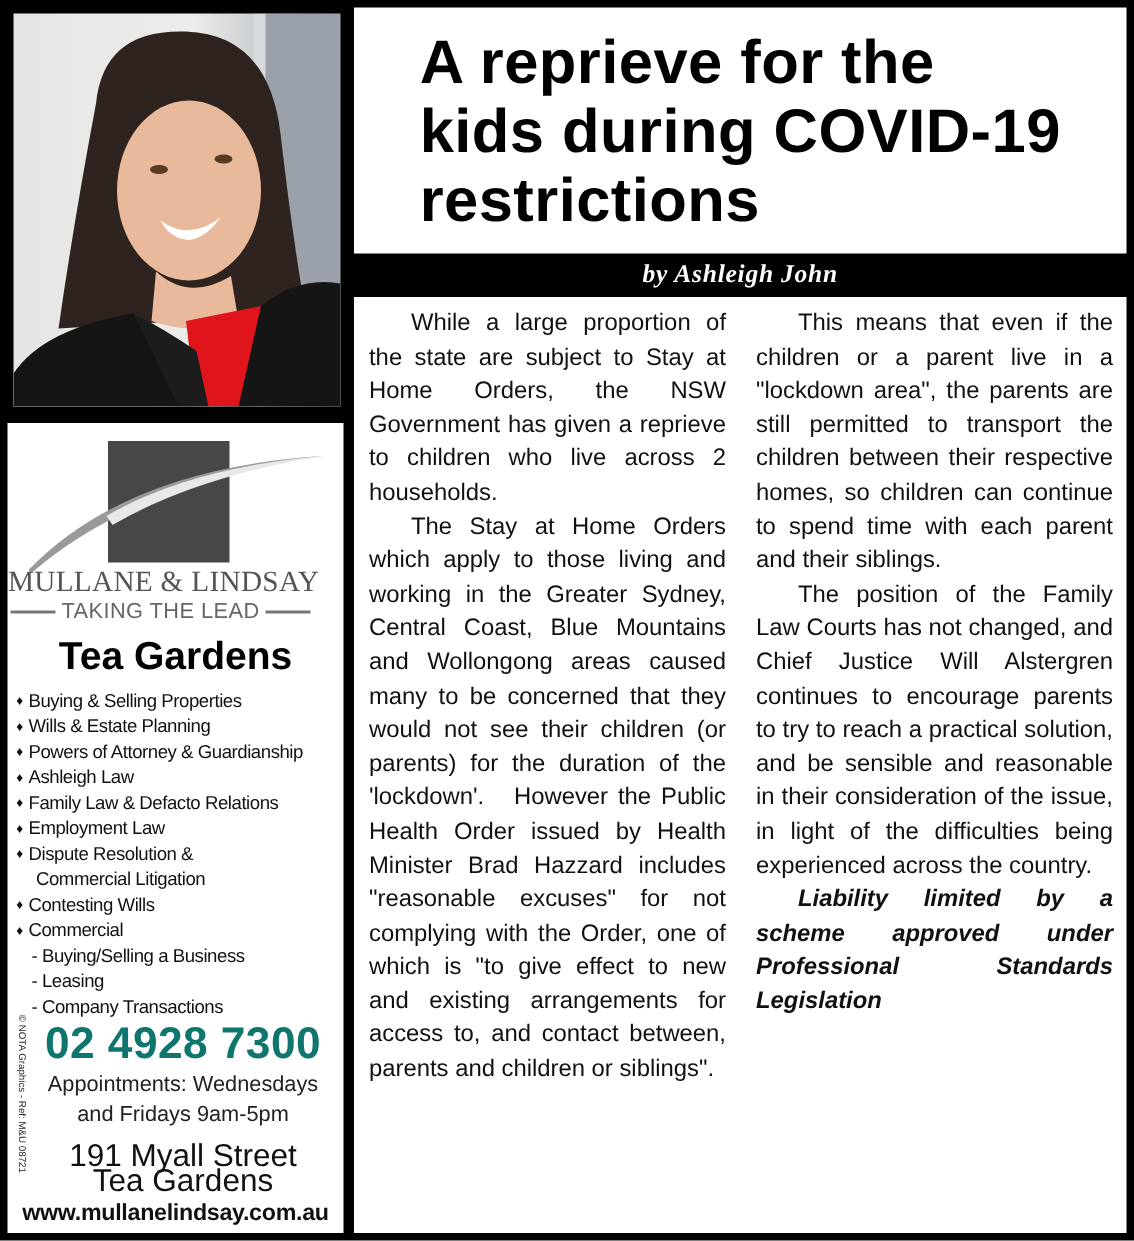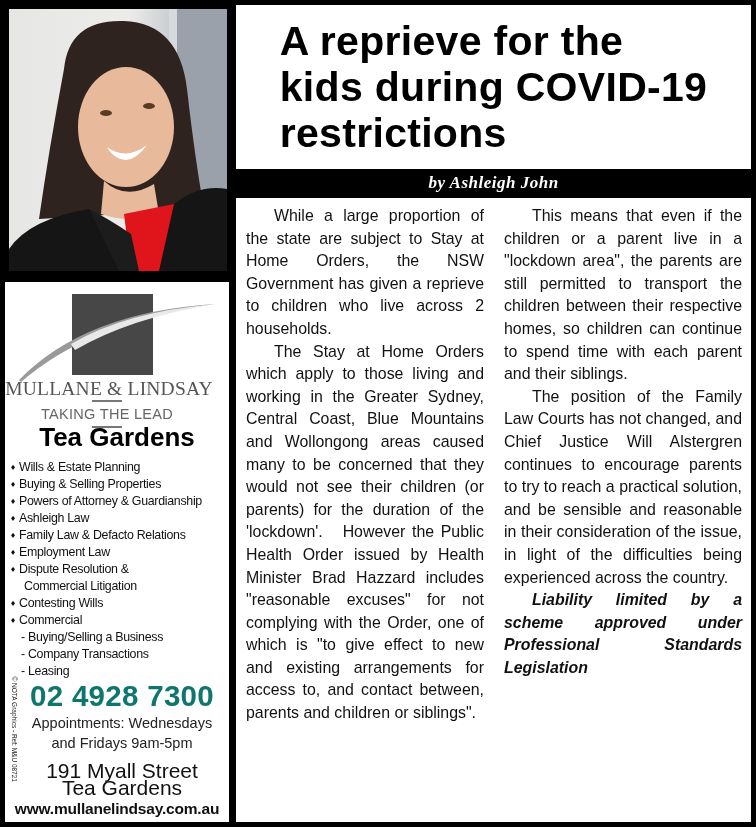--- a/index.html
+++ b/index.html
@@ -16,21 +16,21 @@
     position: absolute; left: 5px; top: 282px; width: 224px; height: 540px; background: #fff;
   }
   .logo-mark { position: absolute; left: 10px; top: 10px; width: 206px; height: 90px; }
   .firm-name {
     position: absolute; left: 0; top: 96px; width: 208px; text-align: center;
     font-family: "Liberation Serif", serif; font-size: 19.5px; color: #555; letter-spacing: 0.2px;
   }
   .tagline {
     position: absolute; left: 0; top: 118px; width: 204px; display: flex; align-items: center;
     justify-content: center; gap: 4px; color: #666; font-family: "Liberation Sans", sans-serif;
-    font-size: 14.5px; letter-spacing: 0.3px; flex-direction: column;
+    font-size: 14.5px; letter-spacing: 0.3px;
   }
   .tagline .rule { width: 30px; height: 2px; background: #777; }
   .office-title {
     position: absolute; left: 0; top: 140px; width: 224px; text-align: center;
     font-weight: bold; font-size: 26px; color: #000;
   }
   .services { position: absolute; left: 2px; top: 177px; width: 222px; margin: 0; padding: 0; list-style: none; }
   .services li { font-size: 12.4px; line-height: 17px; color: #111; white-space: nowrap; letter-spacing: -0.3px; }
   .services li .b { display: inline-block; width: 12px; text-align: center; font-size: 9px; vertical-align: 1px; }
   .services li.cont { padding-left: 17px; }
@@ -99,33 +99,33 @@
     <path d="M56 52 Q110 20 200 12 Q115 26 60 58 Z" fill="#e8e8e8"></path>
   </svg>
   <div class="firm-name">MULLANE &amp; LINDSAY</div>
   <div class="tagline">
     <span class="rule"></span>
     <span>TAKING THE LEAD</span>
     <span class="rule"></span>
   </div>
   <div class="office-title">Tea Gardens</div>
   <ul class="services" id="services">
+      <li><span class="b">♦</span><span>Buying &amp; Selling Properties</span></li>
       <li><span class="b">♦</span><span>Wills &amp; Estate Planning</span></li>
-      <li><span class="b">♦</span><span>Buying &amp; Selling Properties</span></li>
       <li><span class="b">♦</span><span>Powers of Attorney &amp; Guardianship</span></li>
       <li><span class="b">♦</span><span>Ashleigh Law</span></li>
       <li><span class="b">♦</span><span>Family Law &amp; Defacto Relations</span></li>
       <li><span class="b">♦</span><span>Employment Law</span></li>
       <li><span class="b">♦</span><span>Dispute Resolution &amp;</span></li>
       <li class="cont"><span>Commercial Litigation</span></li>
       <li><span class="b">♦</span><span>Contesting Wills</span></li>
       <li><span class="b">♦</span><span>Commercial</span></li>
       <li class="sub"><span>- Buying/Selling a Business</span></li>
+      <li class="sub"><span>- Leasing</span></li>
       <li class="sub"><span>- Company Transactions</span></li>
-      <li class="sub"><span>- Leasing</span></li>
     </ul>
   <div class="credit">© NOTA Graphics - Ref: M&amp;U 08721</div>
   <div class="phone">02 4928 7300</div>
   <div class="appt">
     <div>Appointments: Wednesdays</div>
     <div>and Fridays 9am-5pm</div>
   </div>
   <div class="addr1">191 Myall Street</div>
   <div class="addr2">Tea Gardens</div>
   <div class="website">www.mullanelindsay.com.au</div>

